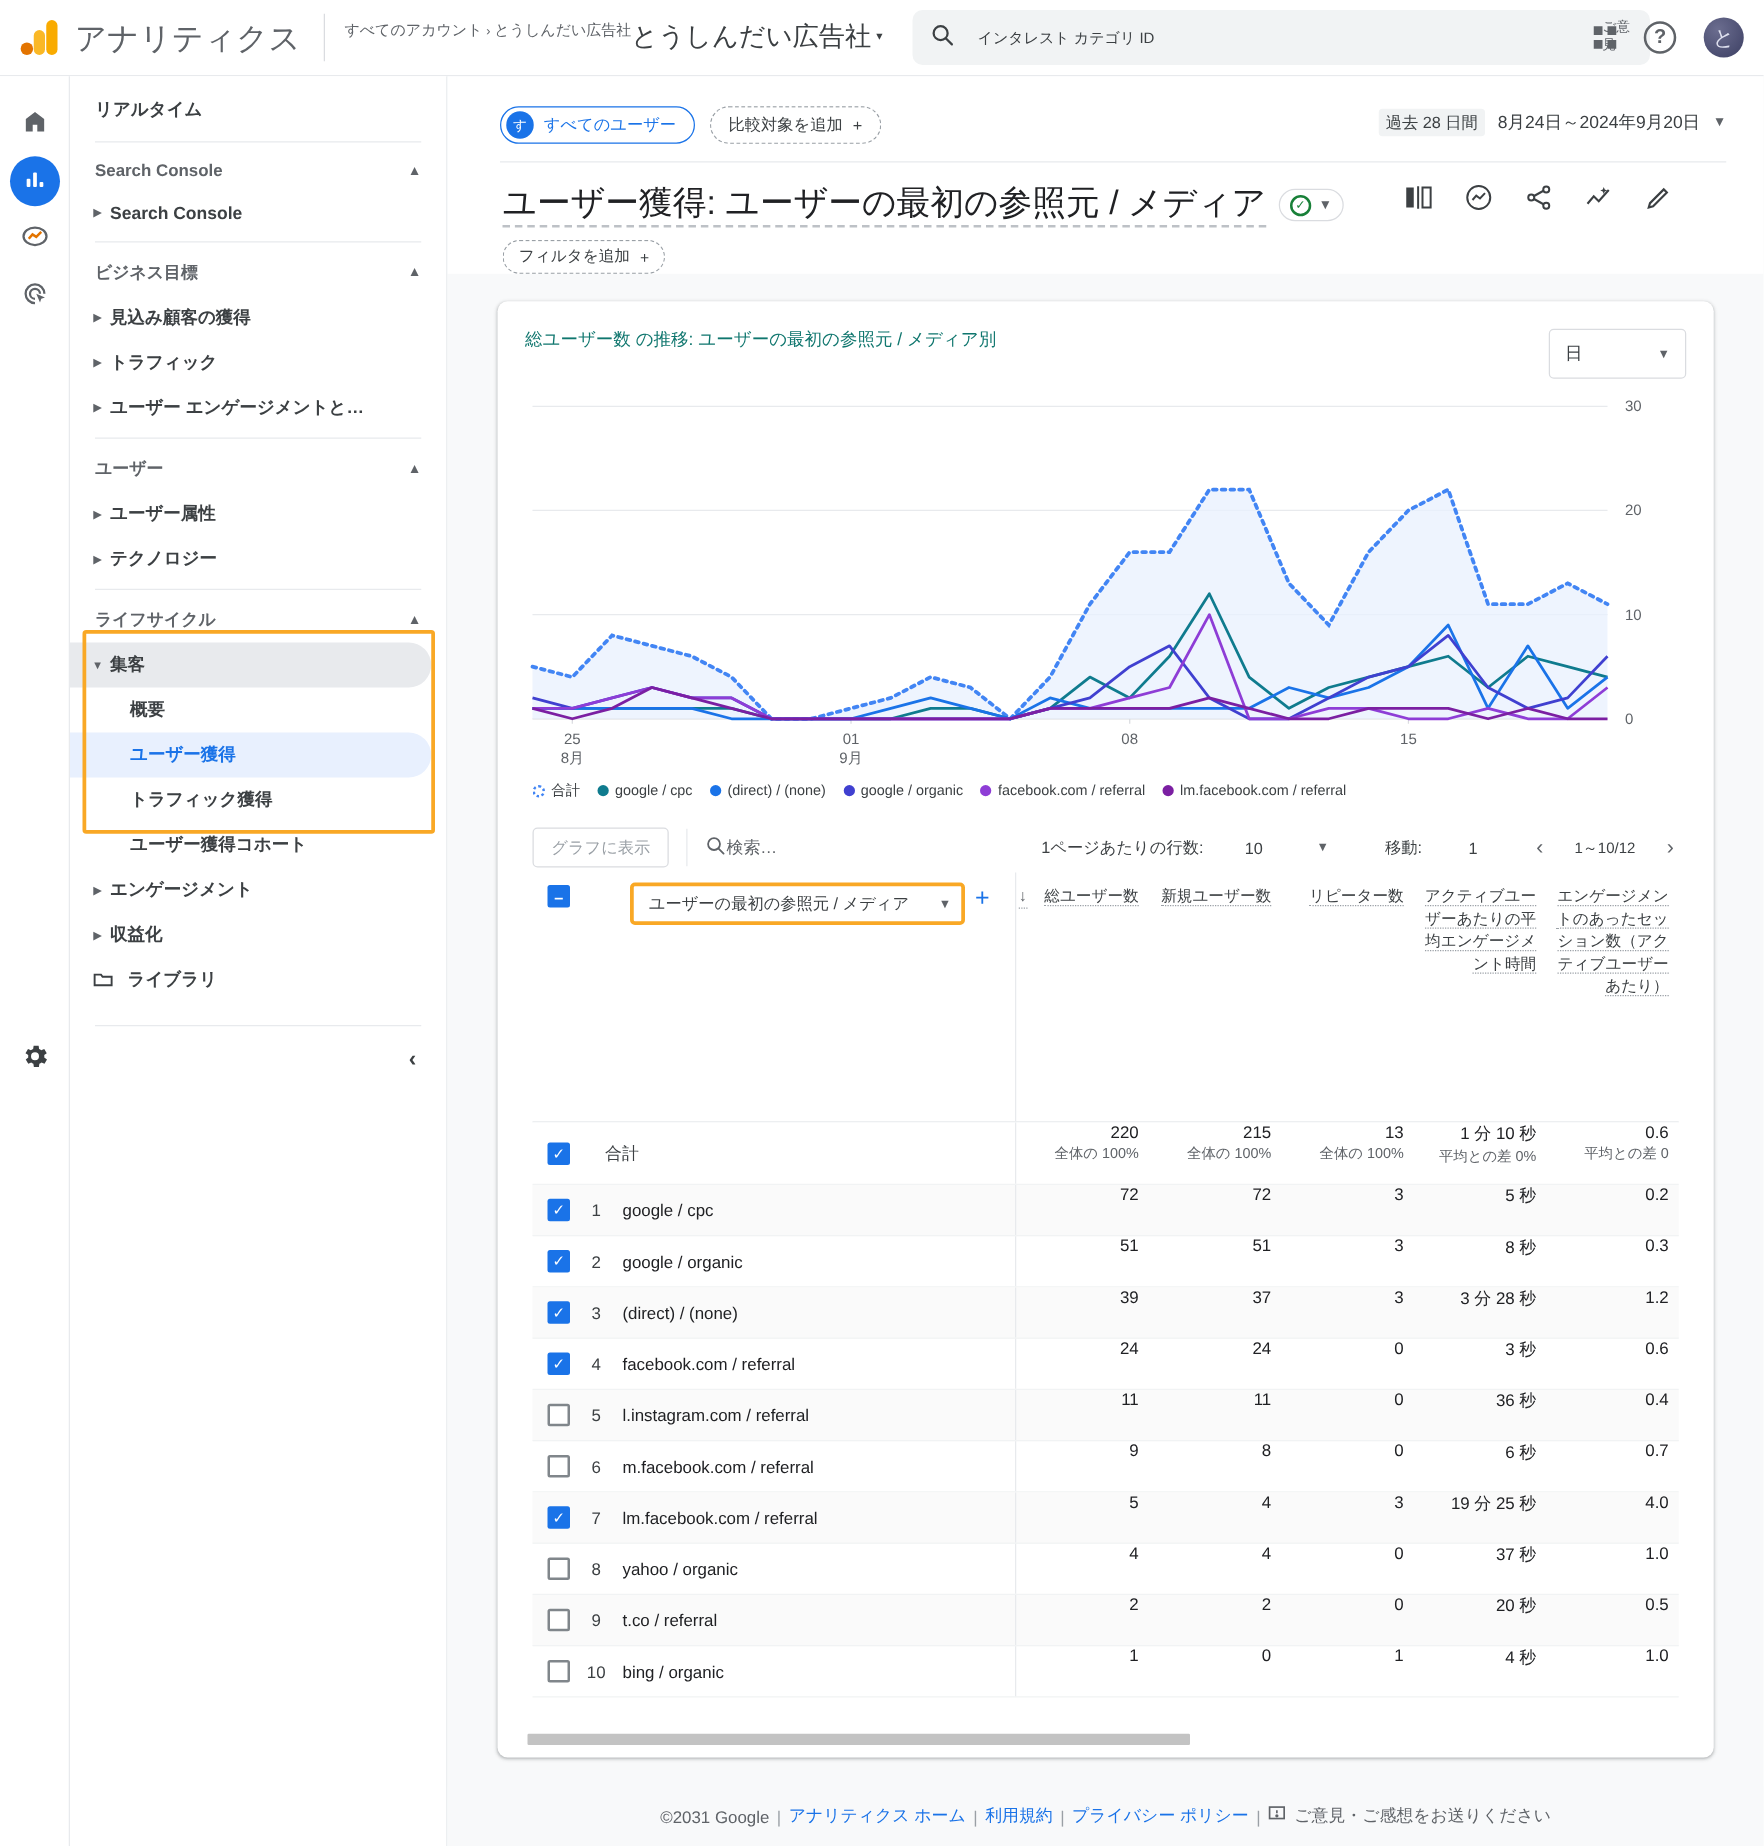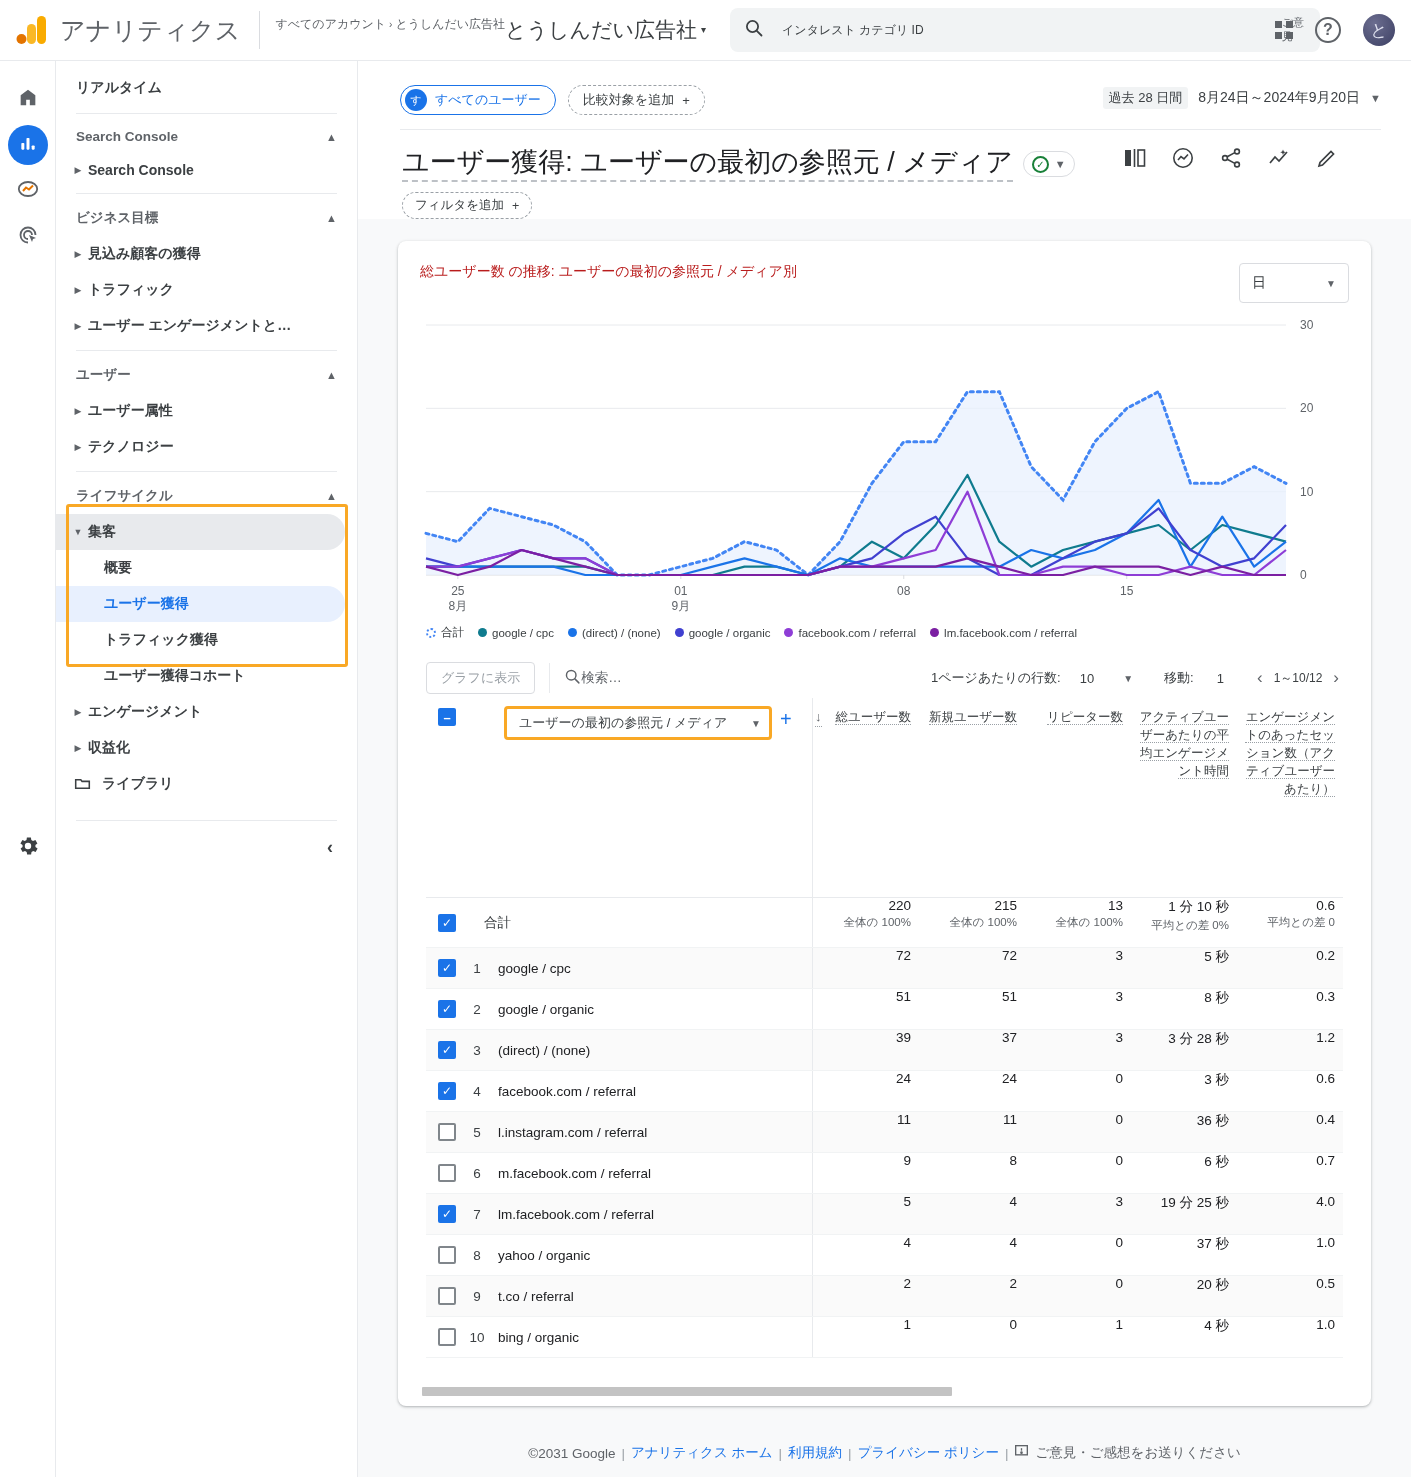--- a/index.html
+++ b/index.html
@@ -148,21 +148,21 @@
     color:#3c4043;font-size:12.5px;background:#fff;
   }
 
   
   .card {
     margin: 22px 40px 0 40px; background:#fff; border-radius:8px;
     box-shadow: 0 1px 2px rgba(60,64,67,.25), 0 1px 3px 1px rgba(60,64,67,.1);
     padding-bottom: 10px; height: 1165px; position:relative; overflow:hidden;
   }
   .chart-head { display:flex; justify-content:space-between; align-items:flex-start; padding: 22px 22px 0 22px; }
-  .chart-title { font-size:14px; color:#b91c1c; }
+  .chart-title { font-size:14px; color:#0f766e; }
   .gran-select {
     width:110px;height:40px;border:1px solid #dadce0;border-radius:4px;
     display:flex;align-items:center;justify-content:space-between;padding:0 12px;font-size:14px;color:#3c4043;
   }
   .chart-area { position:relative; margin: 14px 0 0 0; height: 300px; }
   .legend { display:flex; align-items:center; gap:14px; padding: 8px 0 0 28px; font-size:11.5px; color:#3c4043; flex-wrap:wrap; }
   .legend-item { display:flex;align-items:center;gap:5px; }
   .dot { width:9px;height:9px;border-radius:50%; display:inline-block; }
   .dot-total { width:10px;height:10px;border-radius:50%;border:2px dotted #4285f4; box-sizing:border-box; }
 
@@ -170,21 +170,21 @@
   .tbl-ctrl {
     display:flex;align-items:center; margin: 18px 28px 0 28px;
     border-bottom:0; height: 40px; position:relative;
   }
   .btn-graph {
     border:1px solid #dadce0;border-radius:4px;height:32px;padding:0 14px;
     display:flex;align-items:center;color:#9aa0a6;font-size:13px;background:#fff;
   }
   .ctrl-div { width:1px;height:30px;background:#e8eaed;margin: 0 14px; }
   .search-cell { display:flex;align-items:center;color:#5f6368;font-size:13.5px; }
-  .pager { position:absolute; right:0; display:flex;align-items:center;gap:7px; font-size:13px;color:#3c4043; }
+  .pager { position:absolute; right:0; display:flex;align-items:center;gap:21px; font-size:13px;color:#3c4043; }
   .pg-arrow { color:#5f6368; font-size:17px; padding: 0 4px; }
 
   
   .tbl { margin: 0 28px; font-size:13.5px; position:relative; }
   .tbl-header { display:flex; border-bottom:1px solid #e8eaed; min-height: 200px; }
   .col-dim { width: 386px; flex:0 0 386px; display:flex; align-items:flex-start; padding-top: 8px; }
   .dim-check {
     width:18px;height:18px;border-radius:2px;background:#1a73e8;color:#fff;
     display:flex;align-items:center;justify-content:center;font-size:13px;font-weight:bold;margin: 2px 0 0 12px;
   }

